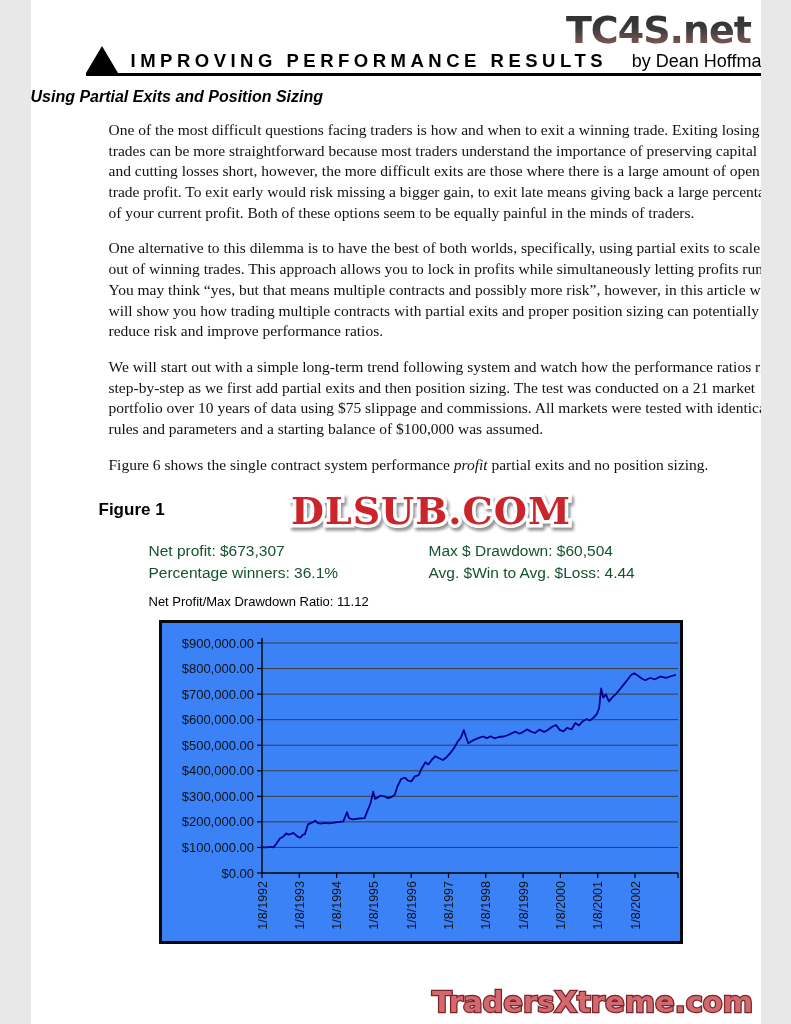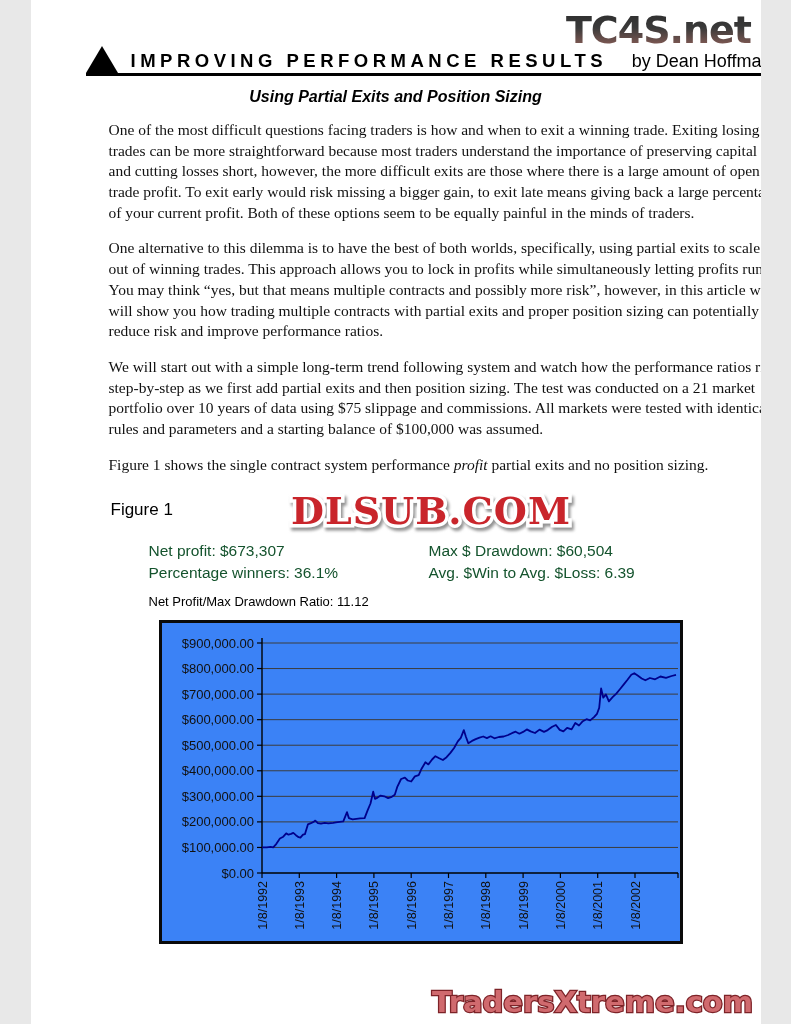--- a/index.html
+++ b/index.html
@@ -11,30 +11,30 @@
 
   
   .header{position:absolute;left:55px;top:44px;width:686px;height:29px;
           border-bottom:3px solid #000;display:flex;align-items:flex-end;}
   .triangle{width:0;height:0;border-left:16px solid transparent;border-right:16px solid transparent;
             border-bottom:27px solid #000;}
   .article-title{margin:0 0 0 13px;font-size:18.5px;font-weight:bold;letter-spacing:4.5px;
                  line-height:1;padding-bottom:3px;white-space:nowrap;}
   .byline{margin-left:auto;font-size:18px;line-height:1;padding-bottom:3px;white-space:nowrap;}
 
-  .subtitle{position:absolute;top:88px;left:0;width:100%;text-align:center;
+  .subtitle{position:absolute;top:88px;left:0;width:100%;text-align:left;
             font-weight:bold;font-style:italic;font-size:16px;}
 
   
   .body-text{position:absolute;left:78px;top:120px;width:673px;
              font-family:"Liberation Serif",serif;font-size:15.5px;line-height:1.335;color:#111;}
   .body-text p{margin:0 0 15px 0;}
 
   
-  .figure-label{position:absolute;left:80px;top:500px;font-size:17px;font-weight:normal;}
+  .figure-label{position:absolute;left:68px;top:500px;font-size:17px;font-weight:bold;}
   .watermark{position:absolute;left:253px;top:483px;}
   .stats{position:absolute;left:118px;top:540px;display:grid;
          grid-template-columns:280px auto;font-size:15.5px;line-height:22px;color:#14532d;}
   .ratio-line{position:absolute;left:118px;top:594px;font-size:13px;color:#000000;}
 
   .chart-box{position:absolute;left:128px;top:620px;width:518px;height:318px;
              border:3px solid #0a0a0a;background:#3b82f6;}
 
   .footer-logo{position:absolute;top:980px;right:2px;}
 </style>
@@ -61,36 +61,36 @@
     <h1 class="article-title">IMPROVING PERFORMANCE RESULTS</h1>
     <span class="byline">by Dean Hoffman</span>
   </div>
 
   <div class="subtitle">Using Partial Exits and Position Sizing</div>
 
   <div class="body-text">
     <p>One of the most difficult questions facing traders is how and when to exit a winning trade. Exiting losing trades can be more straightforward because most traders understand the importance of preserving capital and cutting losses short, however, the more difficult exits are those where there is a large amount of open trade profit. To exit early would risk missing a bigger gain, to exit late means giving back a large percentage of your current profit. Both of these options seem to be equally painful in the minds of traders.</p>
     <p>One alternative to this dilemma is to have the best of both worlds, specifically, using partial exits to scale out of winning trades. This approach allows you to lock in profits while simultaneously letting profits run. You may think “yes, but that means multiple contracts and possibly more risk”, however, in this article we will show you how trading multiple contracts with partial exits and proper position sizing can potentially reduce risk and improve performance ratios.</p>
     <p>We will start out with a simple long-term trend following system and watch how the performance ratios rise step-by-step as we first add partial exits and then position sizing. The test was conducted on a 21 market portfolio over 10 years of data using $75 slippage and commissions. All markets were tested with identical rules and parameters and a starting balance of $100,000 was assumed.</p>
-    <p><span>Figure 1 shows the single contract system performance </span><i>profit</i><span> partial exits and no position sizing.</span></p>
+    <p><span>Figure 6 shows the single contract system performance </span><i>profit</i><span> partial exits and no position sizing.</span></p>
   </div>
 
   <div class="figure-label">Figure 1</div>
 
   <div class="watermark">
     <svg width="295" height="58">
       <text x="147" y="41" text-anchor="middle" font-family="DejaVu Serif, serif" font-weight="bold" font-size="38" letter-spacing="1" fill="#c9252b" stroke="#ffffff" stroke-width="7" paint-order="stroke" style="filter:drop-shadow(2.5px 3px 1.5px rgba(110,110,110,0.75))">DLSUB.COM</text>
     </svg>
   </div>
 
   <div class="stats">
     <span>Net profit: $673,307</span>
     <span>Max $ Drawdown: $60,504</span>
     <span>Percentage winners: 36.1%</span>
-    <span>Avg. $Win to Avg. $Loss: 6.39</span>
+    <span>Avg. $Win to Avg. $Loss: 4.44</span>
   </div>
   <div class="ratio-line">Net Profit/Max Drawdown Ratio: 11.12</div>
 
   <div class="chart-box">
     <svg width="518" height="318" viewBox="0 0 518 318">
         <line x1="100" x2="516" y1="20" y2="20" stroke="#3c3c3c" stroke-width="1"></line>
         <line x1="100" x2="516" y1="45.55555555555557" y2="45.55555555555557" stroke="#3c3c3c" stroke-width="1"></line>
         <line x1="100" x2="516" y1="71.11111111111111" y2="71.11111111111111" stroke="#3c3c3c" stroke-width="1"></line>
         <line x1="100" x2="516" y1="96.66666666666669" y2="96.66666666666669" stroke="#3c3c3c" stroke-width="1"></line>
         <line x1="100" x2="516" y1="122.22222222222221" y2="122.22222222222221" stroke="#3c3c3c" stroke-width="1"></line>

